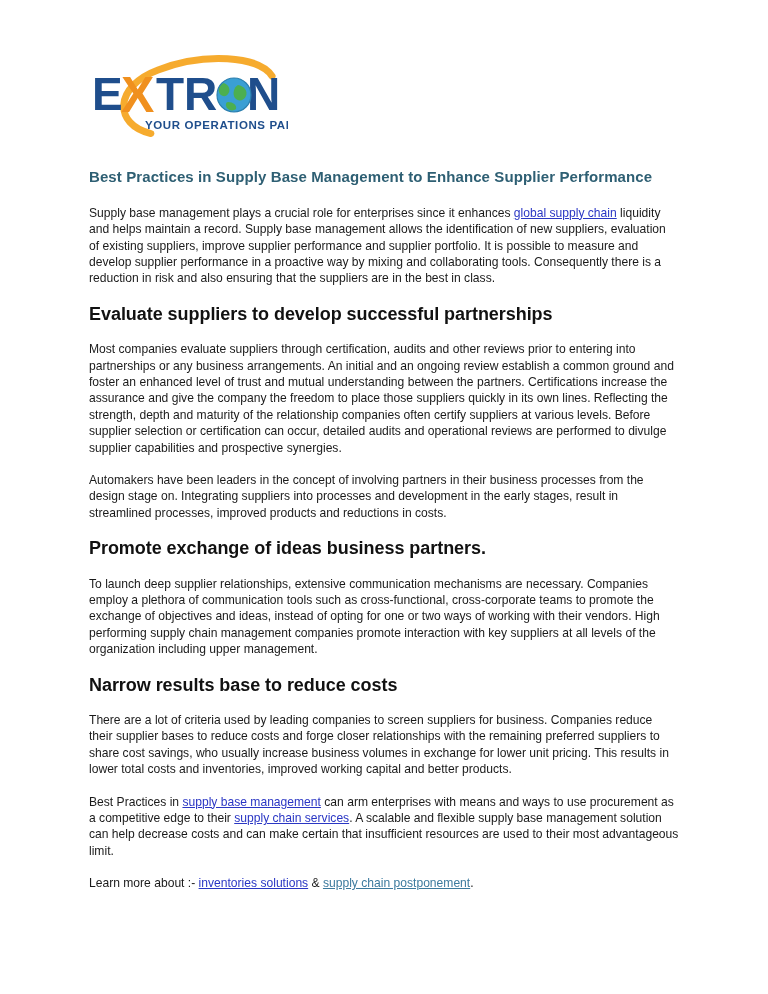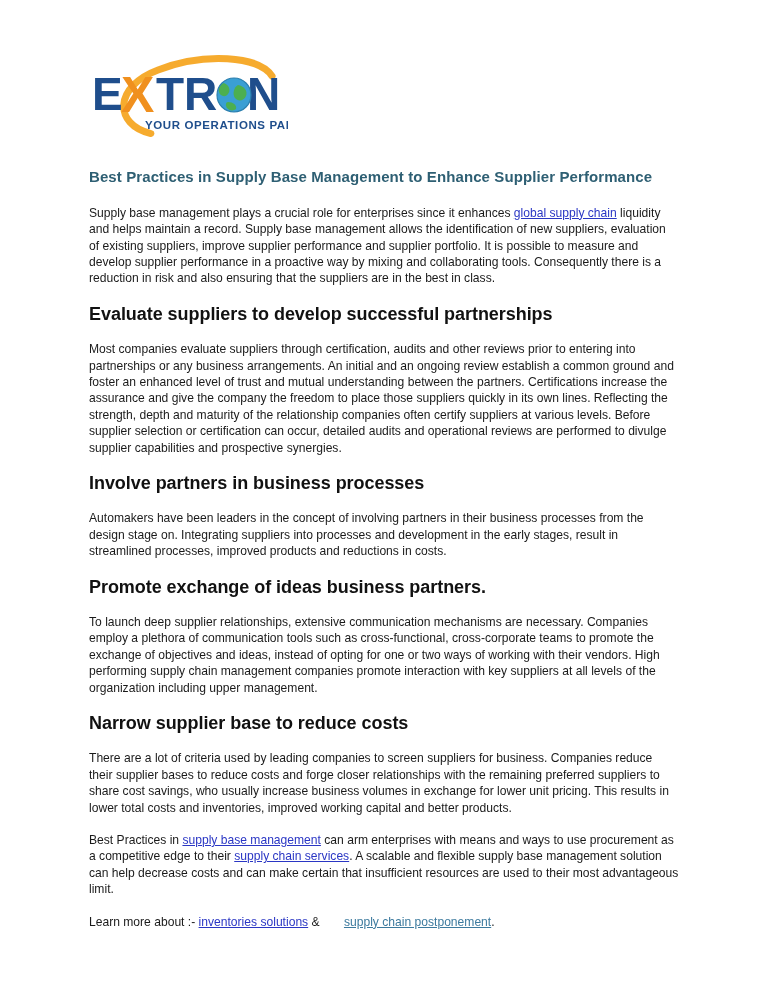--- a/index.html
+++ b/index.html
@@ -64,21 +64,20 @@
   }
 
   a.link {
     color: #2a36c4;
     text-decoration: underline;
     text-align: center;
   }
   a.link-teal {
     color: #3c7a9e;
     text-decoration: underline;
-    margin-left: 21px;
   }
 </style>
 </head>
 <body>
 
 <div class="page">
 
   <div class="logo-block">
     <svg class="logo-svg" width="200" height="88" viewBox="0 0 200 88">
 
@@ -107,24 +106,23 @@
   </div>
 
   <div class="content">
 
     <h1 class="doc-title">Best Practices in Supply Base Management to Enhance Supplier Performance</h1>
 
     <div id="sections">
         <p class="body-text"><span>Supply base management plays a crucial role for enterprises since it enhances </span><a class="link" href="#">global supply chain</a><span> liquidity and helps maintain a record. Supply base management allows the identification of new suppliers, evaluation of existing suppliers, improve supplier performance and supplier portfolio. It is possible to measure and develop supplier performance in a proactive way by mixing and collaborating tools. Consequently there is a reduction in risk and also ensuring that the suppliers are in the best in class.</span></p>
         <h2 class="sub-head">Evaluate suppliers to develop successful partnerships</h2>
         <p class="body-text"><span>Most companies evaluate suppliers through certification, audits and other reviews prior to entering into partnerships or any business arrangements. An initial and an ongoing review establish a common ground and foster an enhanced level of trust and mutual understanding between the partners. Certifications increase the assurance and give the company the freedom to place those suppliers quickly in its own lines. Reflecting the strength, depth and maturity of the relationship companies often certify suppliers at various levels. Before supplier selection or certification can occur, detailed audits and operational reviews are performed to divulge supplier capabilities and prospective synergies.</span></p>
-        <h2 class="sub-head">Involve partners in business processes</h2>
         <p class="body-text"><span>Automakers have been leaders in the concept of involving partners in their business processes from the design stage on. Integrating suppliers into processes and development in the early stages, result in streamlined processes, improved products and reductions in costs.</span></p>
         <h2 class="sub-head">Promote exchange of ideas business partners.</h2>
         <p class="body-text"><span>To launch deep supplier relationships, extensive communication mechanisms are necessary. Companies employ a plethora of communication tools such as cross-functional, cross-corporate teams to promote the exchange of objectives and ideas, instead of opting for one or two ways of working with their vendors. High performing supply chain management companies promote interaction with key suppliers at all levels of the organization including upper management.</span></p>
-        <h2 class="sub-head">Narrow supplier base to reduce costs</h2>
+        <h2 class="sub-head">Narrow results base to reduce costs</h2>
         <p class="body-text"><span>There are a lot of criteria used by leading companies to screen suppliers for business. Companies reduce their supplier bases to reduce costs and forge closer relationships with the remaining preferred suppliers to share cost savings, who usually increase business volumes in exchange for lower unit pricing. This results in lower total costs and inventories, improved working capital and better products.</span></p>
         <p class="body-text"><span>Best Practices in </span><a class="link" href="#">supply base management</a><span> can arm enterprises with means and ways to use procurement as a competitive edge to their </span><a class="link" href="#">supply chain services</a><span>. A scalable and flexible supply base management solution can help decrease costs and can make certain that insufficient resources are used to their most advantageous limit.</span></p>
         <p class="body-text"><span>Learn more about :- </span><a class="link" href="#">inventories solutions</a><span> &amp; </span><a class="link-teal" href="#">supply chain postponement</a><span>.</span></p>
       </div>
 
   </div>
 </div>
 
 </body></html>

